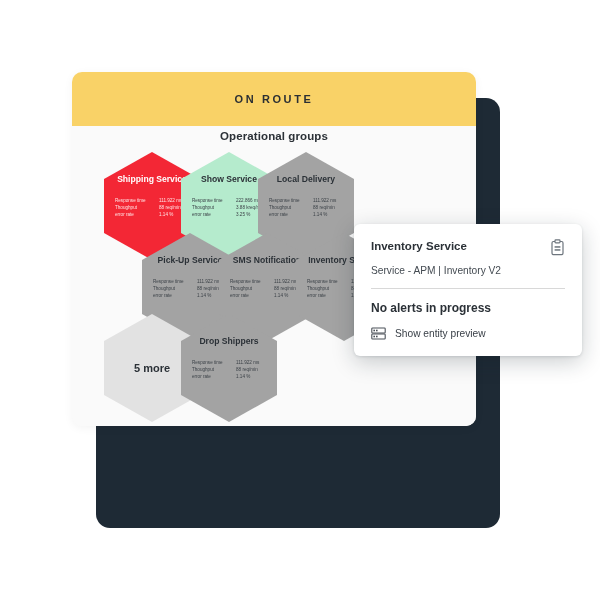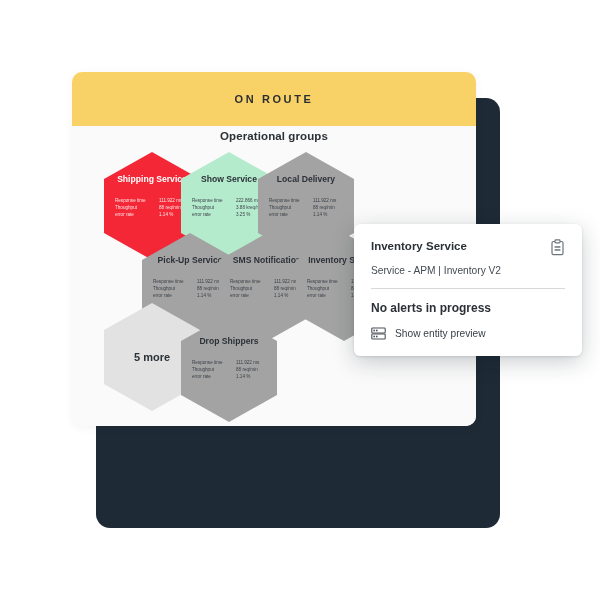--- a/index.html
+++ b/index.html
@@ -318,21 +318,21 @@
               <span class="m-label">Thoughput</span>
               <span class="m-value">88 req/min</span>
             </div>
             <div class="metric-row">
               <span class="m-label">error rate</span>
               <span class="m-value">1.14 %</span>
             </div>
           </div>
         </div>
 
-        <div class="hex gray more" style="left:32px; top:155px;">
+        <div class="hex gray more" style="left:32px; top:166px;">
           <div class="more-label">5 more</div>
         </div>
 
         <div class="hex yellow" style="left:109px; top:166px;">
           <div class="hex-title">Drop Shippers</div>
           <div class="hex-metrics">
             <div class="metric-row">
               <span class="m-label">Response time</span>
               <span class="m-value">111.922 ms</span>
             </div>

